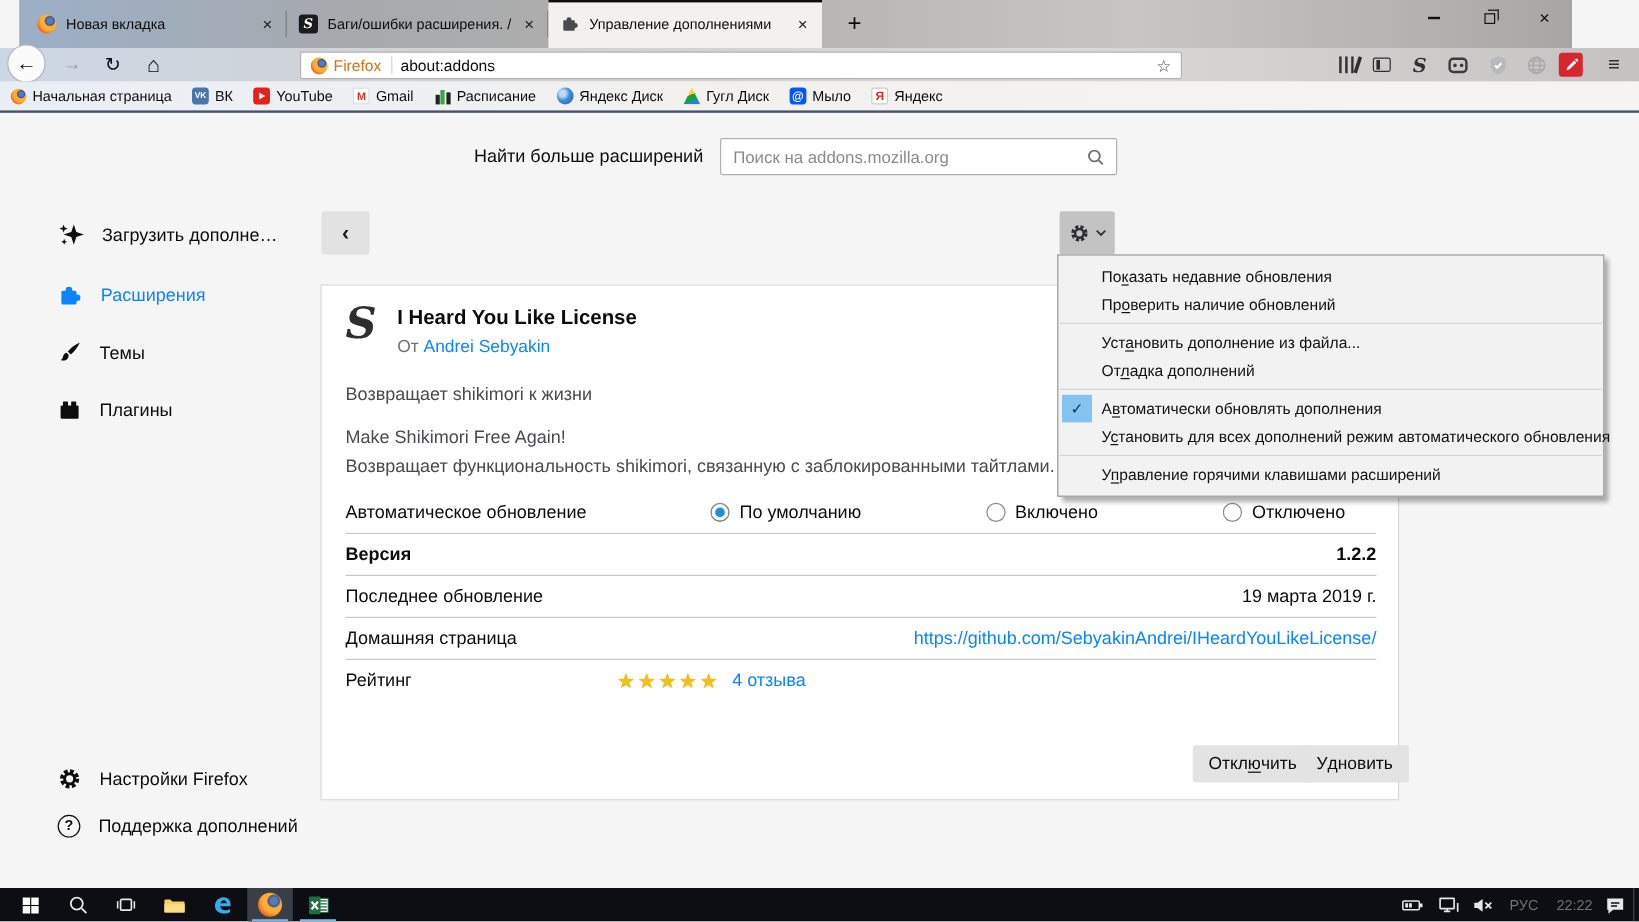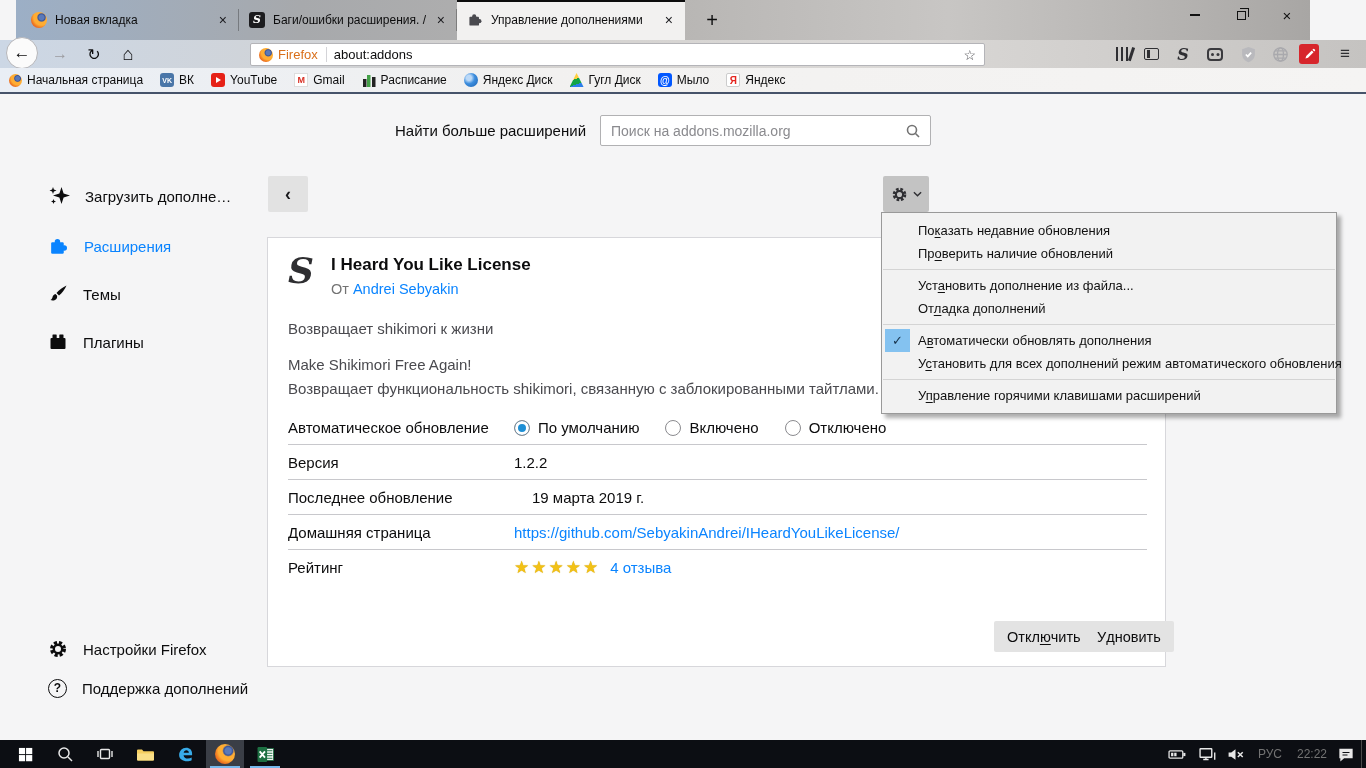--- a/index.html
+++ b/index.html
@@ -106,21 +106,21 @@
   #ext-icon { position:absolute; left:20px; top:12px; width:36px; height:40px; font-family:"DejaVu Serif",serif;
     font-weight:bold; font-style:italic; font-size:36px; color:#2e2e31; line-height:40px; }
   #ext-name { position:absolute; left:63px; top:17px; font-size:17px; font-weight:700; color:#0c0c0d; }
   #ext-byline { position:absolute; left:63px; top:43px; font-size:14.5px; color:#737373; }
   a.blue, .blue { color:#0a84ff; text-decoration:none; }
   #ext-summary { position:absolute; left:20px; top:82px; font-size:15px; color:#4a4a4f; }
   #ext-desc1 { position:absolute; left:20px; top:118px; font-size:15px; color:#4a4a4f; }
   #ext-desc2 { position:absolute; left:20px; top:142px; font-size:15px; color:#4a4a4f; }
   .drow { position:absolute; left:20px; width:859px; height:35px; display:flex; align-items:center; font-size:15px; color:#0c0c0d; }
   .drow .dlabel { width:226px; flex:0 0 auto; }
-  .drow.bordered { border-bottom:1px solid #c8c8cc; }
+  .drow.bordered { border-bottom:1px solid #c8c8cc;justify-content:space-between; }
   .radio { display:inline-block; width:16px; height:16px; border-radius:50%; border:1.5px solid #8a8a8e; background:#fff; margin:0 8px 0 0; vertical-align:-3px; }
   .radio.sel { background:#1e8fd5; box-shadow:inset 0 0 0 3px #fff; }
   .ropt { margin-right:26px; }
   #stars { color:#f2c116; font-size:17px; letter-spacing:2px; margin-right:10px; text-shadow:0 0 1px #c79a08; }
   .cardbtn { position:absolute; top:383px; height:31px; background:#e3e3e3; border-radius:2px; border:none;
     font-size:14.5px; color:#0c0c0d; display:flex; align-items:center; justify-content:center; padding:0 13px;
     font-family:"Liberation Sans",sans-serif; }
   #btn-disable { left:726px; }
   #btn-remove { left:816px; }
   .u { text-decoration:underline; text-underline-offset:2px; }
@@ -335,21 +335,21 @@
       <div id="ext-summary">Возвращает shikimori к жизни</div>
       <div id="ext-desc1">Make Shikimori Free Again!</div>
       <div id="ext-desc2">Возвращает функциональность shikimori, связанную с заблокированными тайтлами.</div>
 
       <div class="drow bordered" style="top:172px;">
         <span class="dlabel">Автоматическое обновление</span>
         <span class="ropt"><span class="radio sel"></span><span>По умолчанию</span></span>
         <span class="ropt"><span class="radio"></span><span>Включено</span></span>
         <span class="ropt"><span class="radio"></span><span>Отключено</span></span>
       </div>
-      <div class="drow bordered" style="top:207px;">
+      <div class="drow bordered" style="top:207px;font-weight:bold;">
         <span class="dlabel">Версия</span>
         <span>1.2.2</span>
       </div>
       <div class="drow bordered" style="top:242px;gap:18px;">
         <span class="dlabel">Последнее обновление</span>
         <span>19 марта 2019 г.</span>
       </div>
       <div class="drow bordered" style="top:277px;">
         <span class="dlabel">Домашняя страница</span>
         <a class="blue">https://github.com/SebyakinAndrei/IHeardYouLikeLicense/</a>

